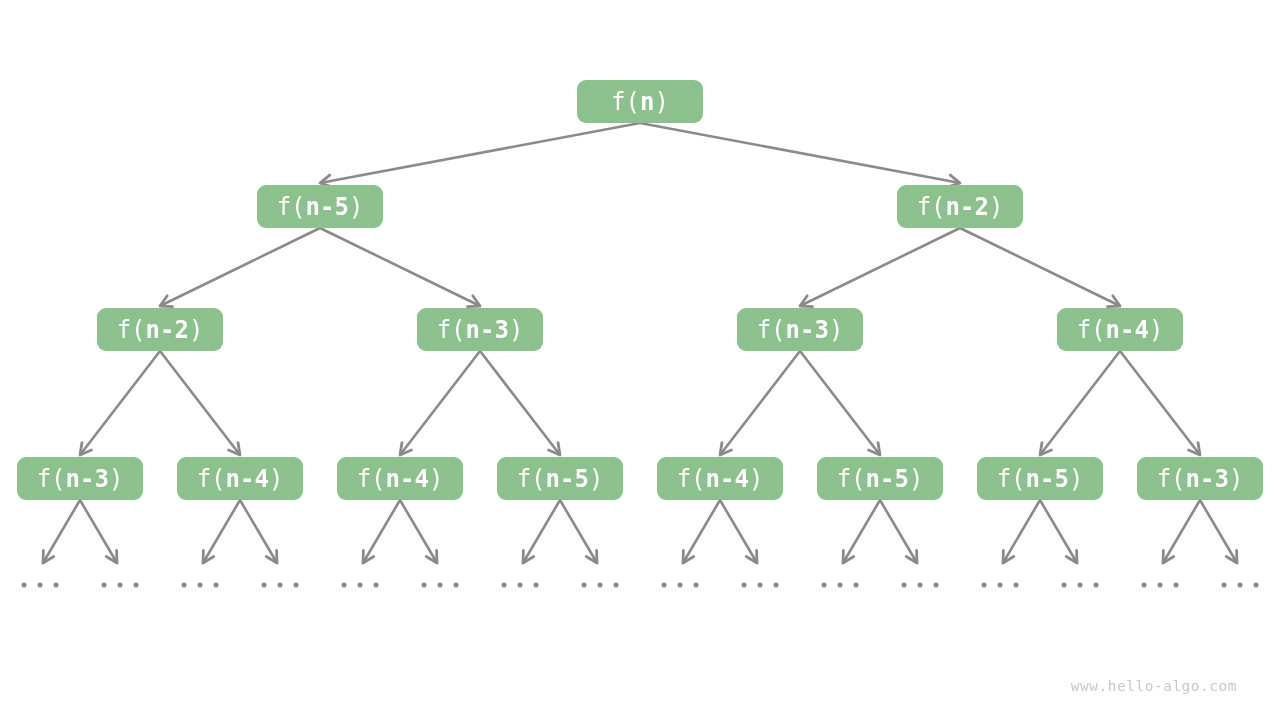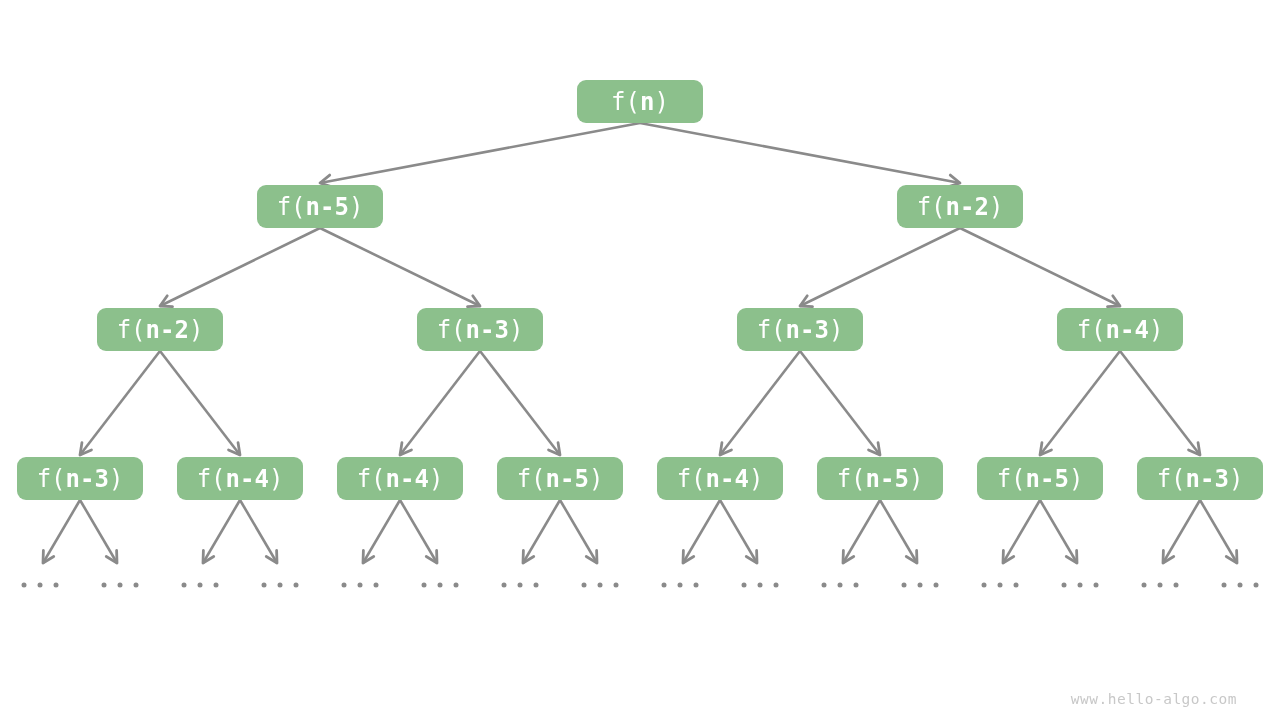--- a/index.html
+++ b/index.html
@@ -40,21 +40,20 @@
   .dot{
     width:5px;height:5px;border-radius:50%;
     background:var(--dots);
   }
   .watermark{
     position:absolute;
     top:678px;right:43px;
     font-size:14.5px;
     letter-spacing:0.5px;
     color:var(--watermark);
-    margin-top:13px;
   }
 </style>
 </head>
 <body>
 
 <div class="stage">
   <svg id="edges" viewBox="0 0 1280 720">
       <defs>
         <marker id="arrowhead" markerUnits="userSpaceOnUse" markerWidth="18" markerHeight="18" refX="14" refY="9" orient="auto">
           <path d="M3,3 L14,9 L3,15" fill="none" stroke="#8A8A8A" stroke-width="2.8" stroke-linecap="round" stroke-linejoin="round"></path>

